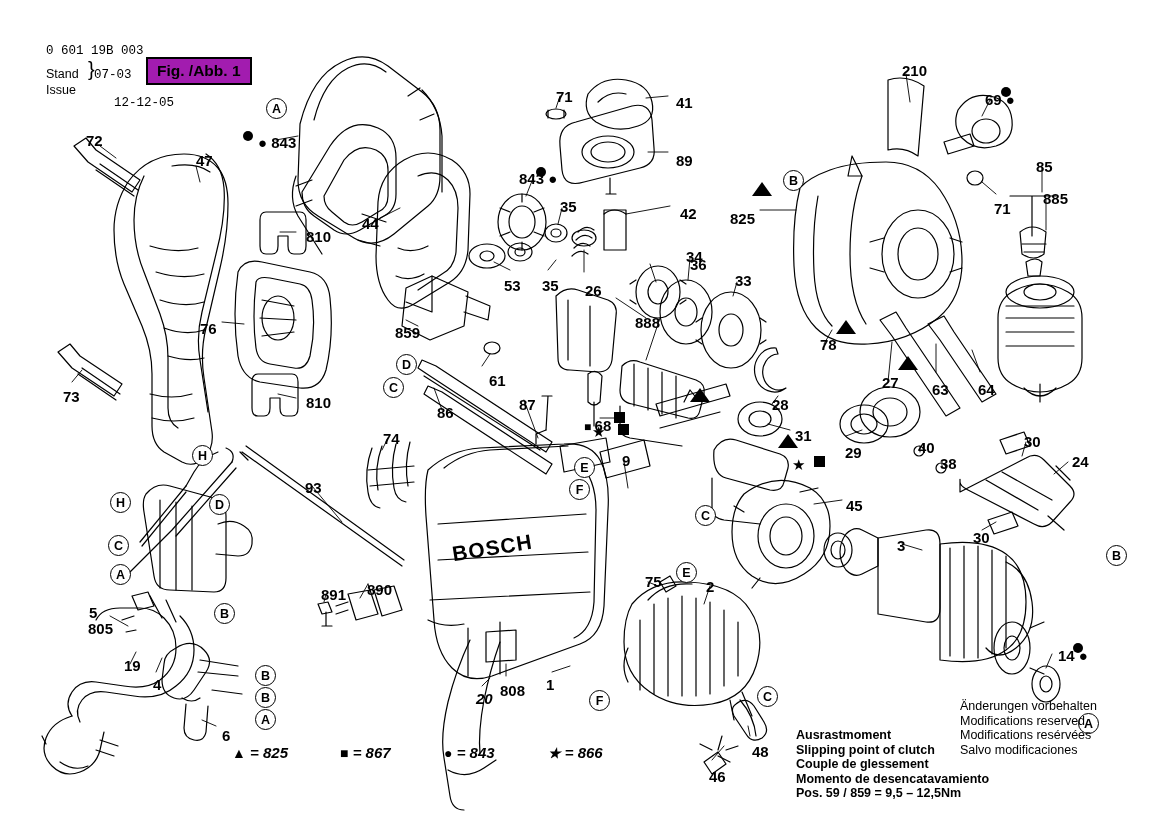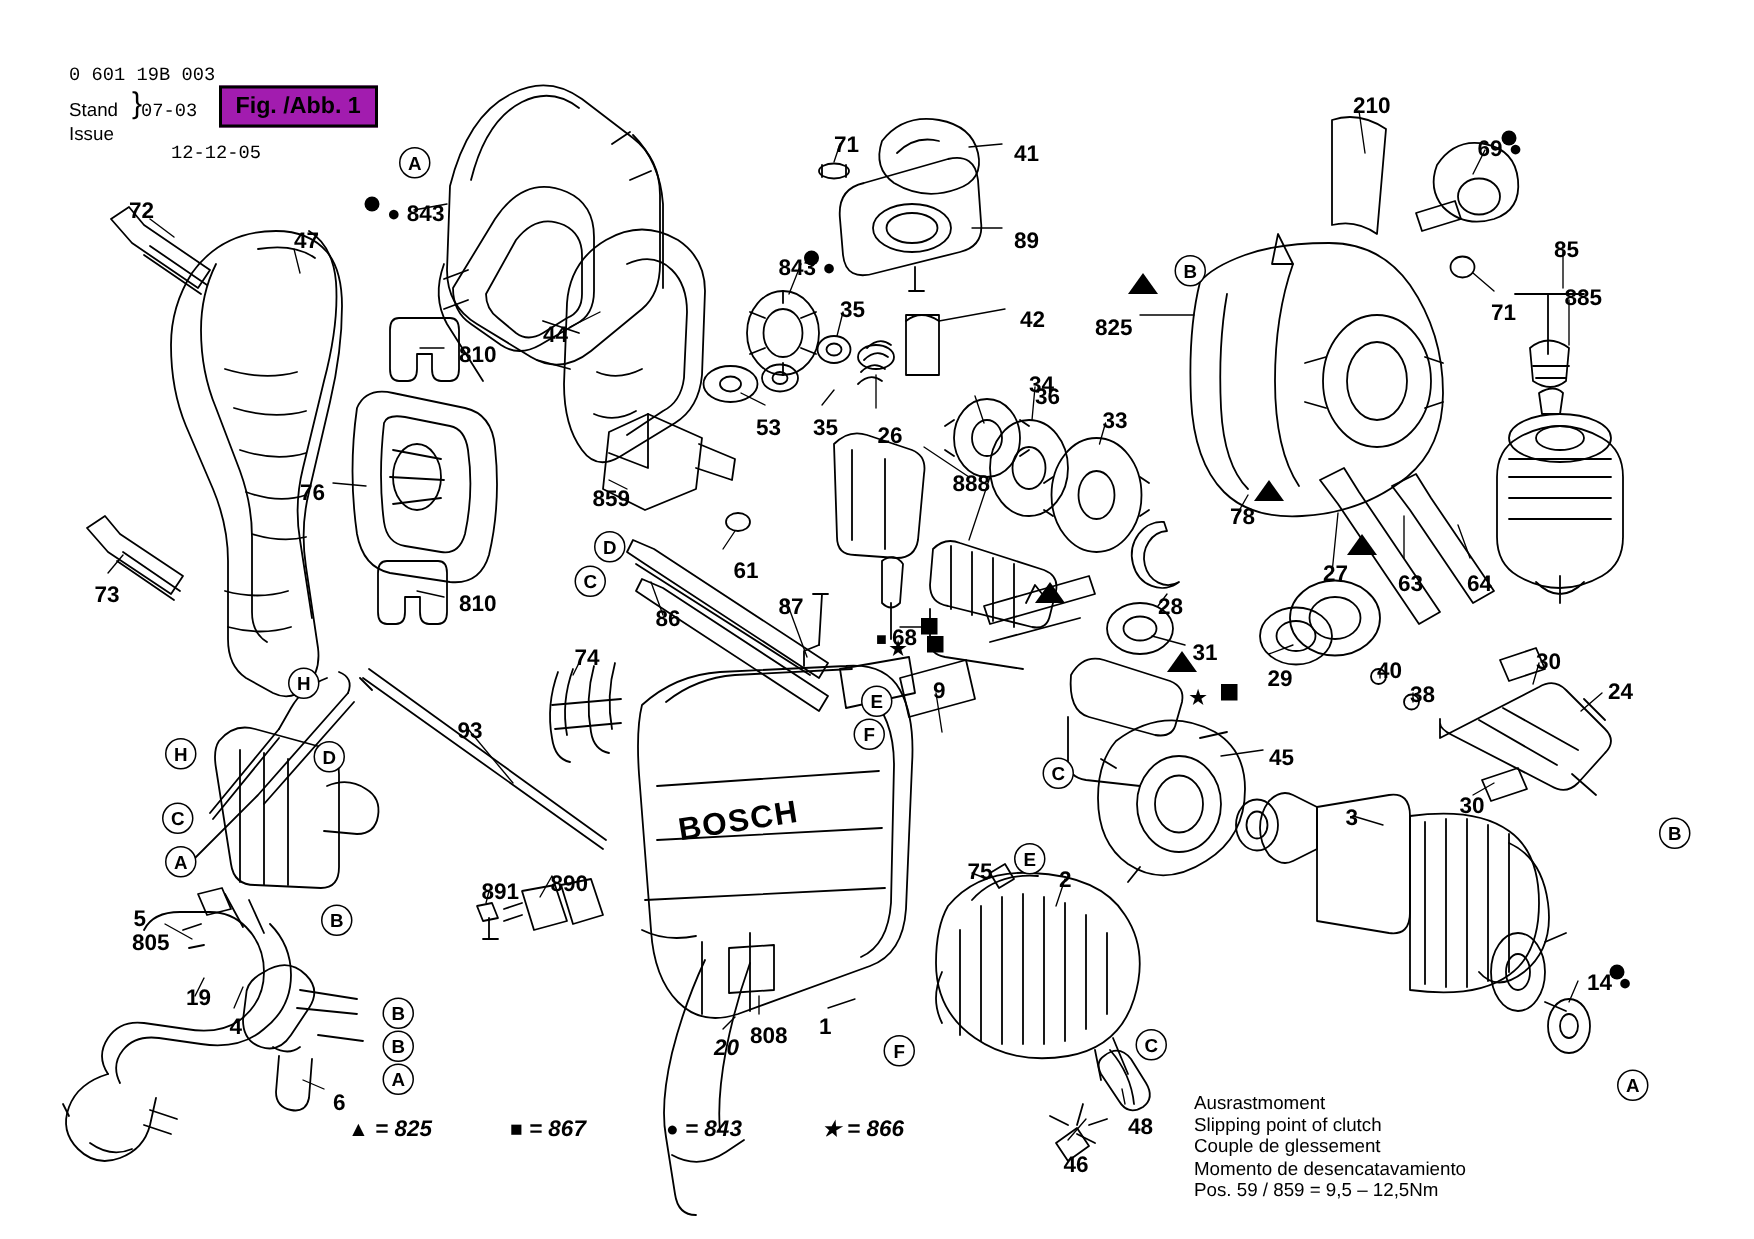--- a/index.html
+++ b/index.html
@@ -462,21 +462,27 @@
   <div class="abs legend" style="left:340px;top:744px;">
     <span class="gl">■</span> <span>= 867</span>
   </div>
   <div class="abs legend" style="left:444px;top:744px;">
     <span class="gl">●</span> <span>= 843</span>
   </div>
   <div class="abs legend" style="left:548px;top:744px;">
     <span class="gl">★</span> <span>= 866</span>
   </div>
 
-  <div class="abs notes" style="left:796px;top:728px;">
+  <div class="abs notes" style="left:796px;top:728px;font-weight:bold;">
     <div>Ausrastmoment</div>
     <div>Slipping point of clutch</div>
     <div>Couple de glessement</div>
     <div>Momento de desencatavamiento</div>
     <div>Pos.  59 / 859  =   9,5 – 12,5Nm</div>
   </div>
+  <div class="abs notes" style="left:960px;top:699px;">
+    <div>Änderungen vorbehalten</div>
+    <div>Modifications reserved</div>
+    <div>Modifications resérvées</div>
+    <div>Salvo modificaciones</div>
+  </div>
 
 </div>
 
 </body></html>

